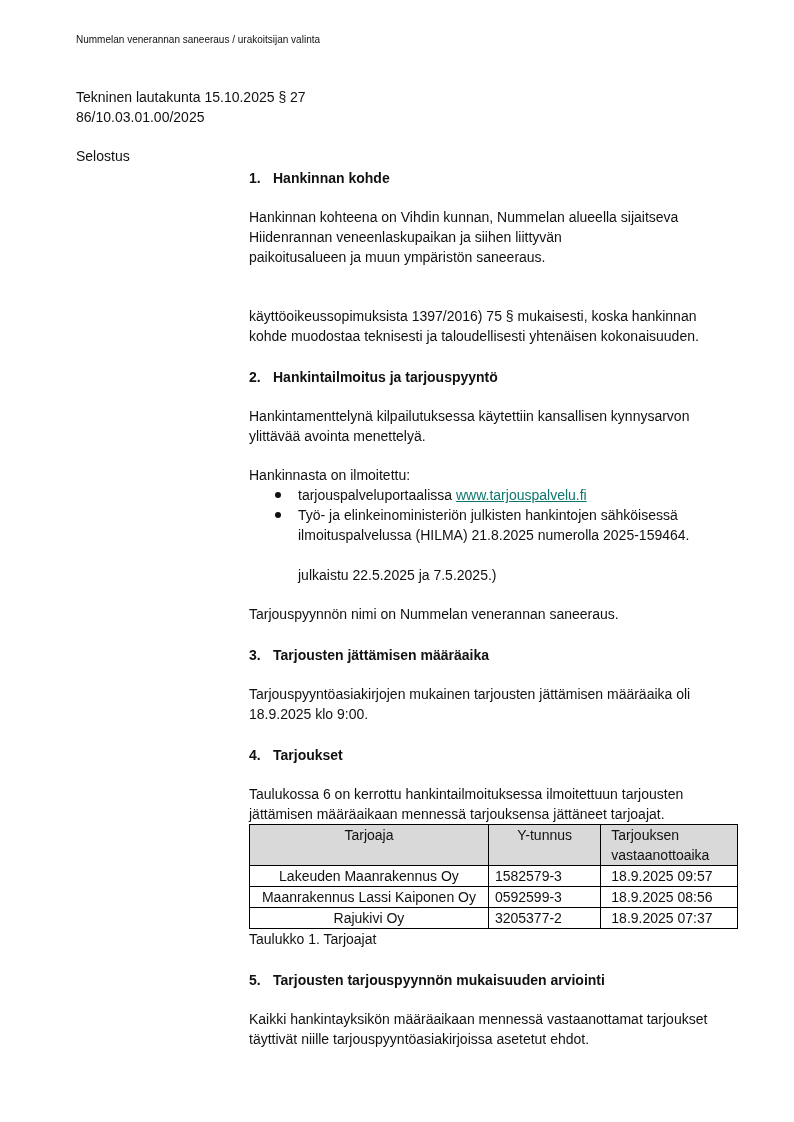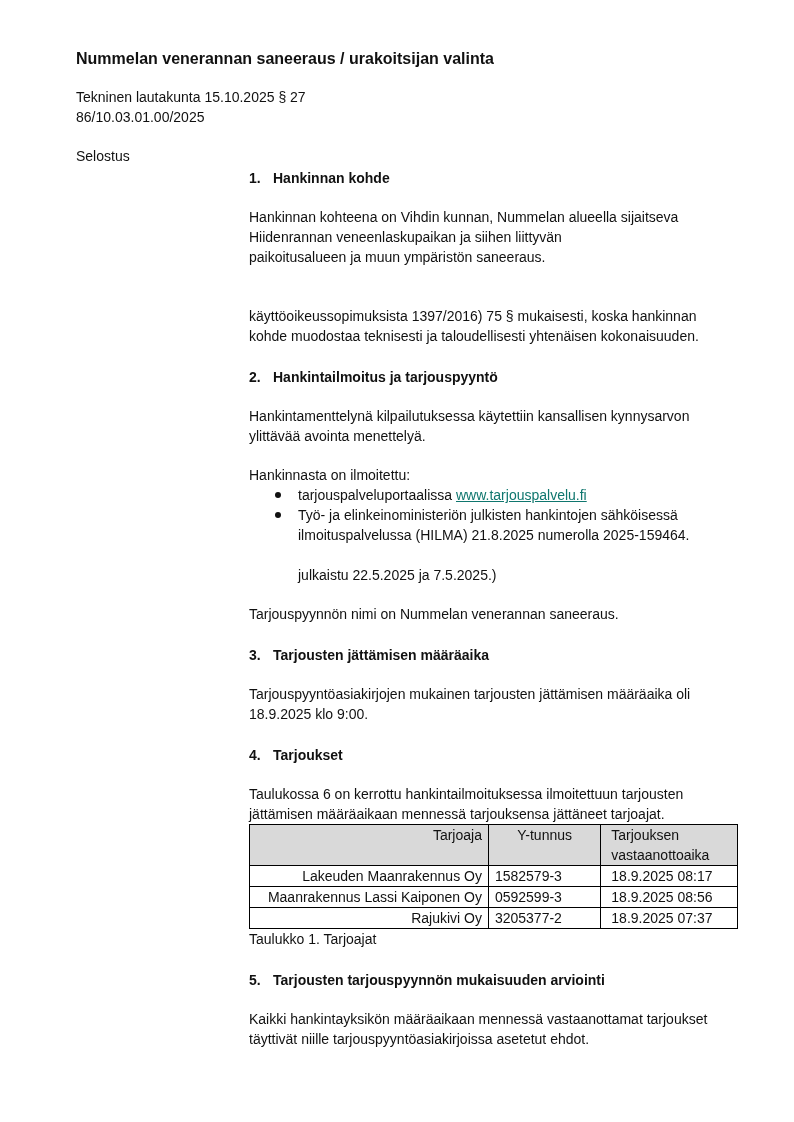--- a/index.html
+++ b/index.html
@@ -1,35 +1,35 @@
 <!DOCTYPE html>
 <html><head>
 <meta charset="utf-8">
 <style>
   html, body { margin: 0; padding: 0; background: #ffffff; }
   body { width: 794px; height: 1122px; position: relative; overflow: hidden;
          font-family: "Liberation Sans", sans-serif; color: #111; font-size: 14px; }
   .abs { position: absolute; }
-  .title { left: 76px; top: 50px; font-weight: bold; font-size: 16px; }
+  .title { left: 76px; top: 34px; font-weight: normal; font-size: 10px; }
   .meta1 { left: 76px; top: 89px; }
   .meta2 { left: 76px; top: 109px; }
   .selostus { left: 76px; top: 148px; }
   .content { left: 249px; top: 166px; width: 500px; line-height: 20px; }
   .h { font-weight: bold; display: flex; height: 20px; margin-top: 2px; }
   .h .num { width: 24px; }
   p { margin: 0; }
   .gap { height: 19px; }
   ul { margin: 0; padding: 0; list-style: none; }
   ul li { position: relative; padding-left: 49px; }
   ul li .bullet { position: absolute; left: 26px; top: 7px; width: 6px; height: 6px; border-radius: 50%; background: #111; }
   a { color: #0f766e; text-decoration: underline; text-align: center; }
   table { border-collapse: collapse; width: 489px; margin-top: 0; font-size: 14px; }
   td, th { border: 1px solid #000; padding: 0 6px; line-height: 20px; font-weight: normal; vertical-align: top; }
   thead th { background: #d9d9d9; }
-  th.c1, td.c1 { text-align: right; width: 228px; }
+  th.c1, td.c1 { text-align: center; width: 228px; }
   th.c2, td.c2 { width: 100px; }
   th.c3, td.c3 { text-align: left; padding-left: 10px; }
 </style>
 </head>
 <body>
 
 <div class="abs title">Nummelan venerannan saneeraus / urakoitsijan valinta</div>
 <div class="abs meta1">Tekninen lautakunta 15.10.2025 § 27</div>
 <div class="abs meta2">86/10.03.01.00/2025</div>
 <div class="abs selostus">Selostus</div>
@@ -107,21 +107,21 @@
       <tr>
         <th class="c1">Tarjoaja</th>
         <th class="c2">Y-tunnus</th>
         <th class="c3" style="white-space: normal; width: 120px;">Tarjouksen vastaanottoaika</th>
       </tr>
     </thead>
     <tbody>
       <tr>
         <td class="c1">Lakeuden Maanrakennus Oy</td>
         <td class="c2">1582579-3</td>
-        <td class="c3">18.9.2025 08:17</td>
+        <td class="c3">18.9.2025 09:57</td>
       </tr>
       <tr>
         <td class="c1">Maanrakennus Lassi Kaiponen Oy</td>
         <td class="c2">0592599-3</td>
         <td class="c3">18.9.2025 08:56</td>
       </tr>
       <tr>
         <td class="c1">Rajukivi Oy</td>
         <td class="c2">3205377-2</td>
         <td class="c3">18.9.2025 07:37</td>

